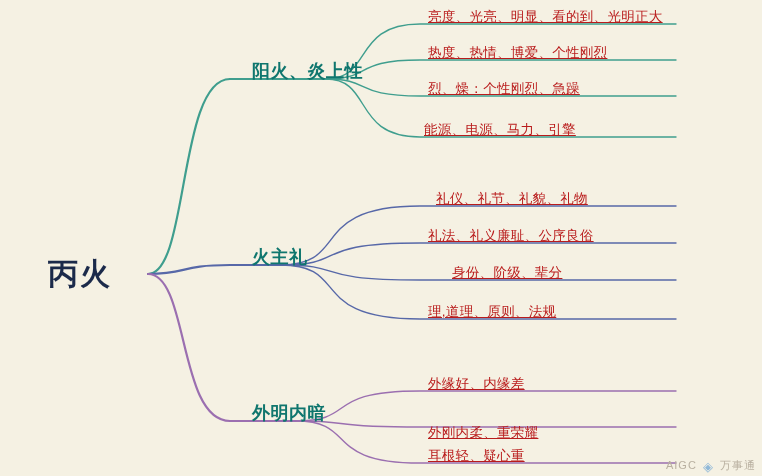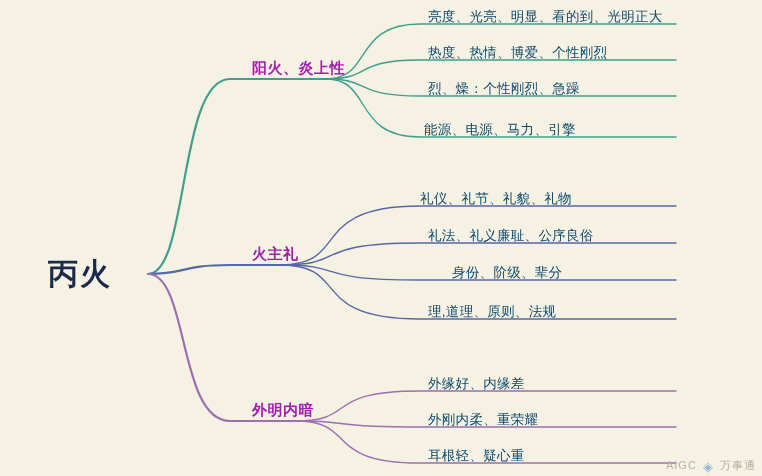--- a/index.html
+++ b/index.html
@@ -24,32 +24,33 @@
   .root-label {
     position: absolute;
     font-size: 30px;
     font-weight: bold;
     color: #1b2a4a;
     letter-spacing: 2px;
     white-space: nowrap;
   }
   .branch-label {
     position: absolute;
-    font-size: 15px;
+    font-size: 18px;
     font-weight: bold;
-    color: #a21caf;
+    color: #0f766e;
     white-space: nowrap;
     letter-spacing: 0.5px;
   }
   .leaf-label {
     position: absolute;
     font-size: 13.5px;
-    color: #0c4a6e;
+    color: #b91c1c;
     white-space: nowrap;
     letter-spacing: 0.3px;
+    text-decoration: underline;
   }
   .watermark {
     position: absolute;
     right: 6px;
     bottom: 2px;
     font-size: 11px;
     color: #b9b0a0;
     white-space: nowrap;
     letter-spacing: 1px;
   }
@@ -90,20 +91,20 @@
   <span>万事通</span>
 </div>
 
 <div class="root-label" style="left: 48px; top: 254px; color: rgb(27, 42, 74);">丙火</div>
 <div class="branch-label" style="left: 252px; top: 59px;">阳火、炎上性</div>
 <div class="leaf-label" style="left: 428px; top: 8px;">亮度、光亮、明显、看的到、光明正大</div>
 <div class="leaf-label" style="left: 428px; top: 44px;">热度、热情、博爱、个性刚烈</div>
 <div class="leaf-label" style="left: 428px; top: 80px;">烈、燥：个性刚烈、急躁</div>
 <div class="leaf-label" style="left: 424px; top: 121px;">能源、电源、马力、引擎</div>
 <div class="branch-label" style="left: 252px; top: 245px;">火主礼</div>
-<div class="leaf-label" style="left: 420px; top: 190px;">礼仪、礼节、礼貌、礼物</div>
+<div class="leaf-label" style="left: 436px; top: 190px;">礼仪、礼节、礼貌、礼物</div>
 <div class="leaf-label" style="left: 428px; top: 227px;">礼法、礼义廉耻、公序良俗</div>
 <div class="leaf-label" style="left: 452px; top: 264px;">身份、阶级、辈分</div>
 <div class="leaf-label" style="left: 428px; top: 303px;">理,道理、原则、法规</div>
 <div class="branch-label" style="left: 252px; top: 401px; text-align: center;">外明内暗</div>
 <div class="leaf-label" style="left: 428px; top: 375px;">外缘好、内缘差</div>
-<div class="leaf-label" style="left: 428px; top: 411px;">外刚内柔、重荣耀</div>
+<div class="leaf-label" style="left: 428px; top: 424px;">外刚内柔、重荣耀</div>
 <div class="leaf-label" style="left: 428px; top: 447px;">耳根轻、疑心重</div>
 
 </body></html>

